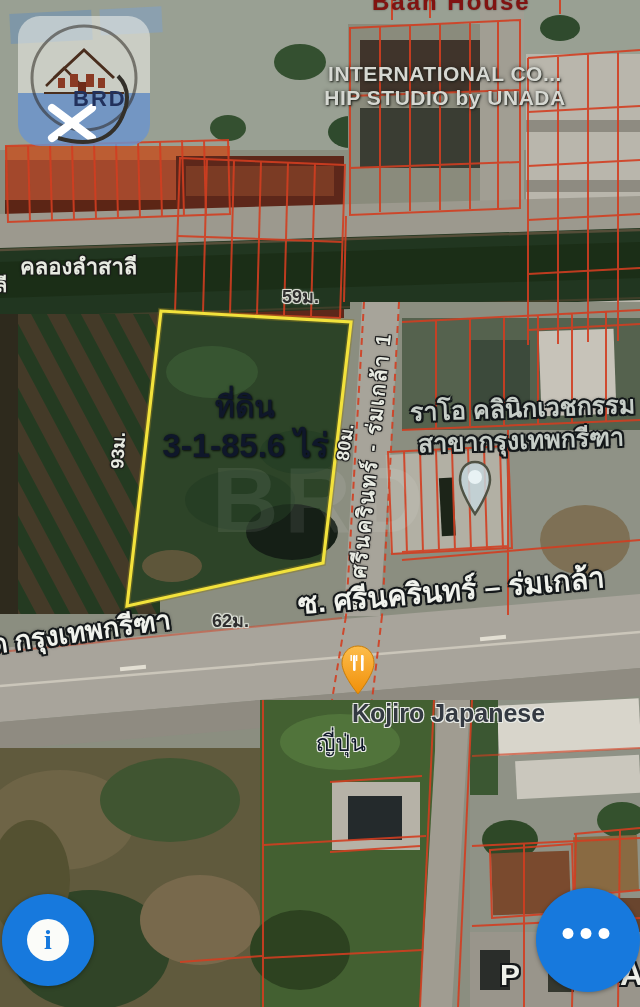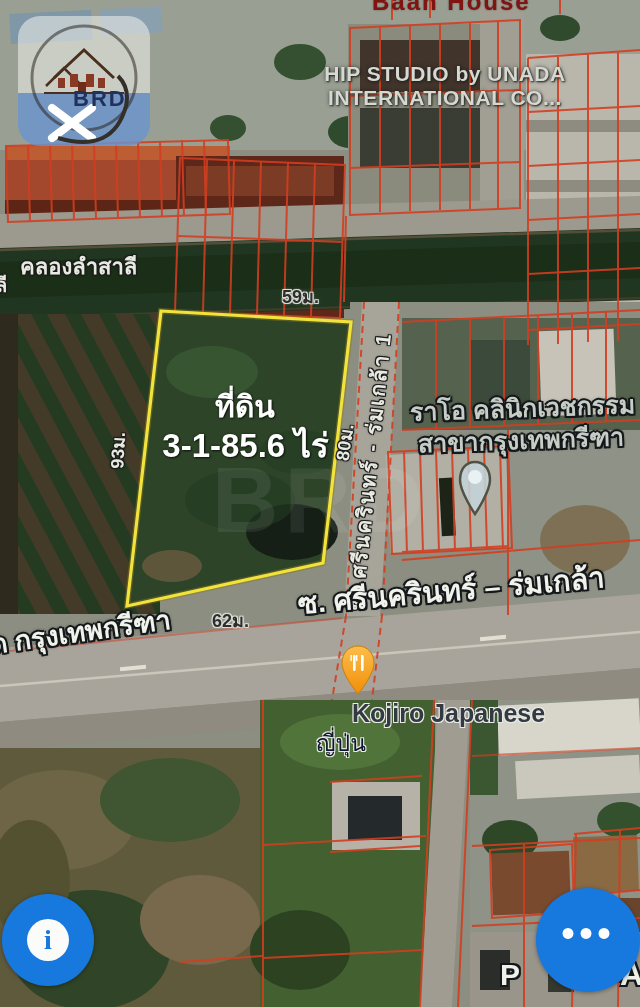--- a/index.html
+++ b/index.html
@@ -6,21 +6,21 @@
   .screen{
     position:relative;width:640px;height:1007px;overflow:hidden;
     background:#86897b;font-family:"Liberation Sans",sans-serif;
   }
   .map-bg{position:absolute;left:0;top:0;z-index:0;filter:blur(.3px) saturate(.95);}
   .overlay-svg{position:absolute;left:0;top:0;z-index:2;pointer-events:none;}
   .lbl{position:absolute;white-space:nowrap;line-height:1.15;z-index:2;}
   .halo-light{color:#2e2e2e;text-shadow:-1px -1px 0 #d9ddd3,1px -1px 0 #d9ddd3,-1px 1px 0 #d9ddd3,1px 1px 0 #d9ddd3,0 0 3px #e6eadf;}
   .halo-dark{color:#e7eae1;text-shadow:-1px -1px 0 #1c1c1c,1px -1px 0 #1c1c1c,-1px 1px 0 #1c1c1c,1px 1px 0 #1c1c1c,0 0 3px #000;}
   .outline-black{text-shadow:-2px -1px 0 #14181a,2px -1px 0 #14181a,-2px 2px 0 #14181a,2px 2px 0 #14181a,0 -2px 0 #14181a,0 2px 0 #14181a,0 0 4px #000;}
-  .yellow-lbl{color:#ffffff;text-shadow:1px 1px 2px rgba(0,0,0,.65),0 0 3px rgba(0,0,0,.4);font-weight:bold;text-align:center;}
+  .yellow-lbl{color:#0f172a;text-shadow:1px 1px 2px rgba(0,0,0,.65),0 0 3px rgba(0,0,0,.4);font-weight:bold;text-align:center;}
   .watermark-faint{position:absolute;left:212px;top:448px;font-size:92px;font-weight:bold;color:rgba(255,255,255,.08);letter-spacing:6px;z-index:1;}
   
   .logo{position:absolute;left:18px;top:16px;width:132px;height:130px;border-radius:22px;overflow:hidden;z-index:3;}
   .logo .top{position:absolute;left:0;top:0;width:100%;height:77px;background:rgba(243,242,236,.55);}
   .logo .bottom{position:absolute;left:0;top:77px;width:100%;height:53px;background:rgba(106,148,206,.82);}
   .logo svg{position:absolute;left:0;top:0;}
   .logo .brd{position:absolute;left:55px;top:70px;font-size:22px;font-weight:bold;color:#22315c;letter-spacing:2px;z-index:2;}
   
   .credit{position:absolute;left:270px;top:62px;width:350px;text-align:center;font-weight:bold;font-size:21px;color:#d6d8d2;letter-spacing:.5px;text-shadow:1px 1px 2px #23261f,0 0 4px rgba(20,20,20,.6);z-index:2;}
   .cropped-top{position:absolute;left:372px;top:-12px;font-size:24px;font-weight:bold;color:#811311;letter-spacing:2px;text-shadow:0 0 2px rgba(0,0,0,.45);z-index:2;}
@@ -190,22 +190,22 @@
   <div class="watermark-faint">BRD</div>
 
   <svg class="overlay-svg" width="640" height="1007" viewBox="0 0 640 1007">
     <polygon points="161,311 351,322 323,563 127,606" fill="none" stroke="#8a7a1e" stroke-width="6" opacity=".45"></polygon>
     <polygon points="161,311 351,322 323,563 127,606" fill="none" stroke="#f2e23c" stroke-width="3.2"></polygon>
   </svg>
 
   <div class="lbl cropped-top">Baan House</div>
 
   <div class="credit">
+    <div>INTERNATIONAL  CO...</div>
     <div>HIP STUDIO by UNADA</div>
-    <div>INTERNATIONAL  CO...</div>
   </div>
 
   <div class="lbl halo-dark" style="left:20px;top:254px;font-size:22px;font-weight:bold;">คลองลำสาลี</div>
   <div class="lbl halo-dark" style="left:-5px;top:274px;font-size:20px;font-weight:bold;">ลี</div>
 
   <div class="lbl halo-light" style="left:238px;top:287px;font-size:18px;font-weight:bold;padding-left:44px;">59ม.</div>
   <div class="lbl halo-dark" style="left:100px;top:440px;font-size:18px;font-weight:bold;transform:rotate(-87deg);">93ม.</div>
   <div class="lbl halo-dark" style="left:327px;top:432px;font-size:18px;font-weight:bold;transform:rotate(-82deg);">80ม.</div>
   <div class="lbl halo-light" style="left:212px;top:611px;font-size:18px;font-weight:bold;">62ม.</div>
 

